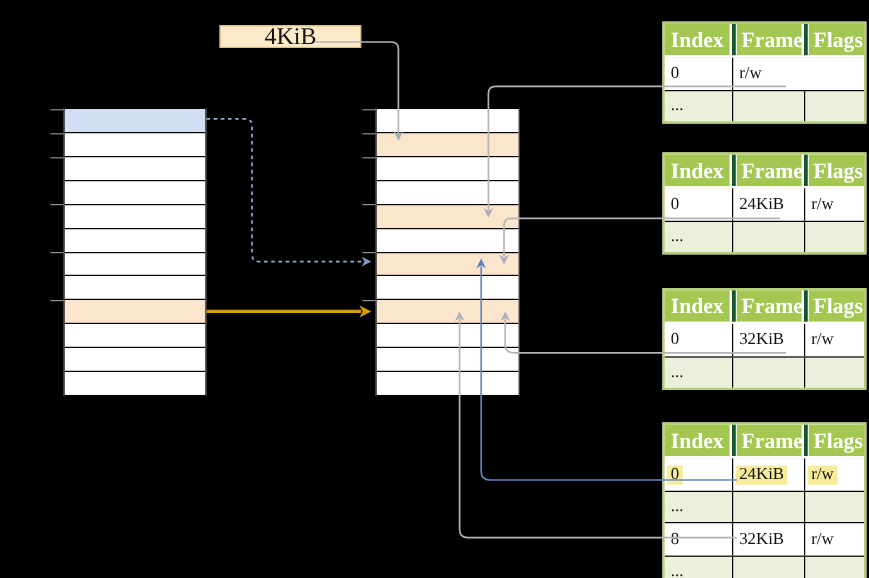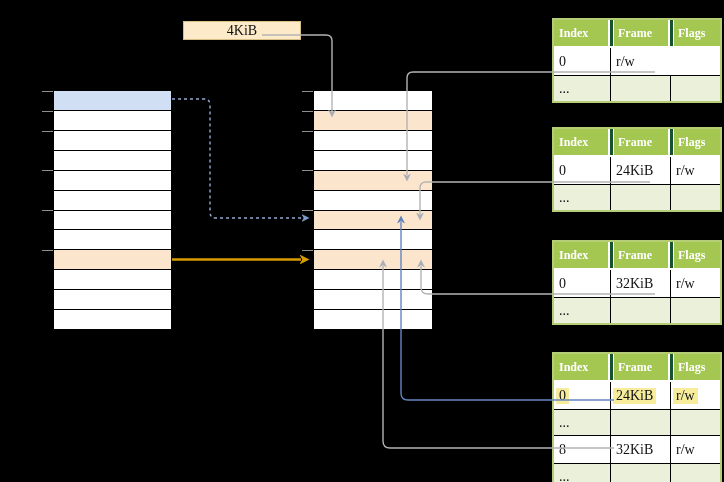--- a/index.html
+++ b/index.html
@@ -2,40 +2,40 @@
 <html><head>
 <meta charset="utf-8">
 <style>
   html,body{margin:0;padding:0;background:#000;}
   body{width:724px;height:482px;overflow:hidden;font-family:"Liberation Serif","DejaVu Serif",serif;}
   #canvas{position:relative;width:724px;height:482px;background:#000;}
 
   
   .mem-label{position:absolute;left:183px;top:21px;width:118px;height:19px;
     background:#FCEAC8;border:1px solid #D6BE85;box-sizing:border-box;
-    text-align:center;font-size:14px;line-height:18px;color:#111;}
+    text-align:center;font-size:20px;line-height:18px;color:#111;}
 
   
   .memtable{position:absolute;background:#fff;border:1px solid #000;box-sizing:border-box;
     display:flex;flex-direction:column;}
   #left-table{left:53px;top:90px;width:119px;height:240px;}
   #middle-table{left:313px;top:90px;width:120px;height:240px;}
   .mrow{flex:1;background:#fff;}
   .mrow + .mrow{border-top:1px solid #000;}
   .mrow.hl-blue{background:#D1DFF4;}
   .mrow.hl-orange{background:#FCE5CD;}
   .tick{position:absolute;left:-12px;width:11px;height:1px;background:#8F8F8F;}
 
   
   .ptable{position:absolute;left:552px;width:170px;border:2px solid #B5CE76;box-sizing:border-box;
     background:#fff;}
   .pt0{top:18px;} .pt1{top:127px;} .pt2{top:240px;} .pt3{top:352px;}
   .pt-header{display:flex;background:#A4C751;color:#fff;font-weight:bold;height:26px;
     border-bottom:2px solid #fff;}
-  .pt-header .cell{display:flex;align-items:center;font-size:12px;}
+  .pt-header .cell{display:flex;align-items:center;font-size:18px;}
   .pt-header .cell + .cell{border-left:3px solid #14532d;
     box-shadow:-2px 0 0 0 #fff, inset 1px 0 0 0 #fff;}
   .pt-row{display:flex;height:27px;background:#fff;color:#111;}
   .pt-row + .pt-row{border-top:1px solid #000;}
   .pt-row.dots{height:25px;background:#EBF0DA;}
   .pt-row .cell{display:flex;align-items:center;font-size:14px;}
   .pt-row .cell + .cell{border-left:1px solid #000;}
   .cell{box-sizing:border-box;padding-left:5px;overflow:hidden;}
   .c0{width:56px;} .c1{width:60px;} .c2{width:50px;flex:1;text-align:right;}
   .hl{background:#F6EC9C;padding:0 3px;margin-left:-3px;}

